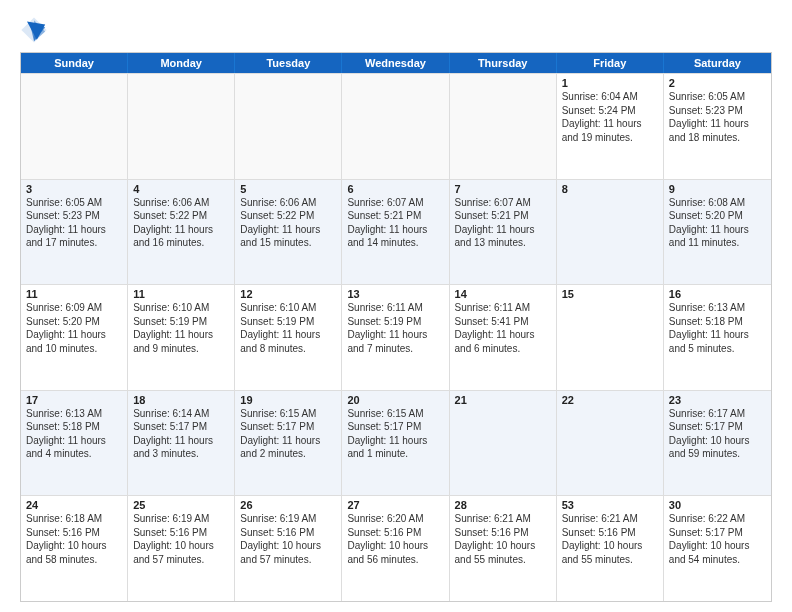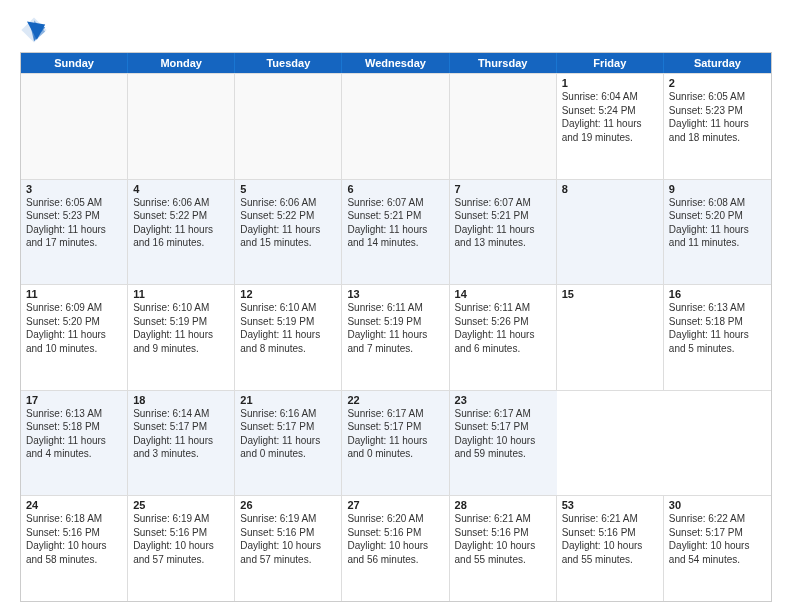--- a/index.html
+++ b/index.html
@@ -221,21 +221,21 @@
           </div>
           <div class="cal-cell">
             <span class="day-num">13</span>
             <div class="cell-info">Sunrise: 6:11 AM
 Sunset: 5:19 PM
 Daylight: 11 hours and 7 minutes.</div>
           </div>
           <div class="cal-cell">
             <span class="day-num">14</span>
             <div class="cell-info">Sunrise: 6:11 AM
-Sunset: 5:26 PM
+Sunset: 5:41 PM
 Daylight: 11 hours and 6 minutes.</div>
           </div>
           <div class="cal-cell">
             <span class="day-num">15</span>
           </div>
           <div class="cal-cell">
             <span class="day-num">16</span>
             <div class="cell-info">Sunrise: 6:13 AM
 Sunset: 5:18 PM
 Daylight: 11 hours and 5 minutes.</div>
@@ -248,30 +248,36 @@
 Sunset: 5:18 PM
 Daylight: 11 hours and 4 minutes.</div>
           </div>
           <div class="cal-cell alt-row">
             <span class="day-num">18</span>
             <div class="cell-info">Sunrise: 6:14 AM
 Sunset: 5:17 PM
 Daylight: 11 hours and 3 minutes.</div>
           </div>
           <div class="cal-cell alt-row">
+            <span class="day-num">19</span>
+            <div class="cell-info">Sunrise: 6:15 AM
+Sunset: 5:17 PM
+Daylight: 11 hours and 2 minutes.</div>
+          </div>
+          <div class="cal-cell alt-row">
+            <span class="day-num">20</span>
+            <div class="cell-info">Sunrise: 6:15 AM
+Sunset: 5:17 PM
+Daylight: 11 hours and 1 minute.</div>
+          </div>
+          <div class="cal-cell alt-row">
             <span class="day-num">21</span>
-            <div class="cell-info">Sunrise: 6:16 AM
-Sunset: 5:17 PM
-Daylight: 11 hours and 0 minutes.</div>
           </div>
           <div class="cal-cell alt-row">
             <span class="day-num">22</span>
-            <div class="cell-info">Sunrise: 6:17 AM
-Sunset: 5:17 PM
-Daylight: 11 hours and 0 minutes.</div>
           </div>
           <div class="cal-cell alt-row">
             <span class="day-num">23</span>
             <div class="cell-info">Sunrise: 6:17 AM
 Sunset: 5:17 PM
 Daylight: 10 hours and 59 minutes.</div>
           </div>
         </div>
         <div class="cal-row">
           <div class="cal-cell">

